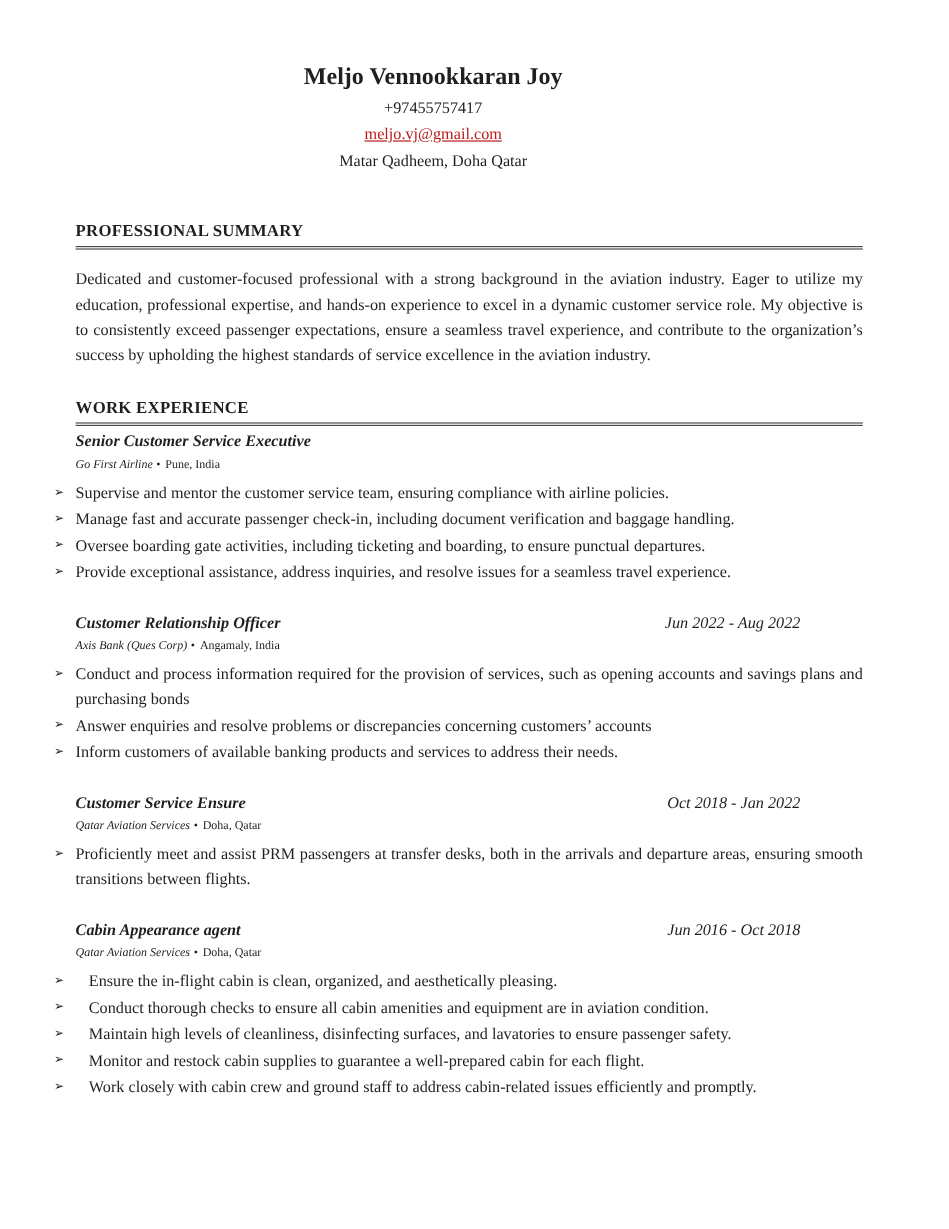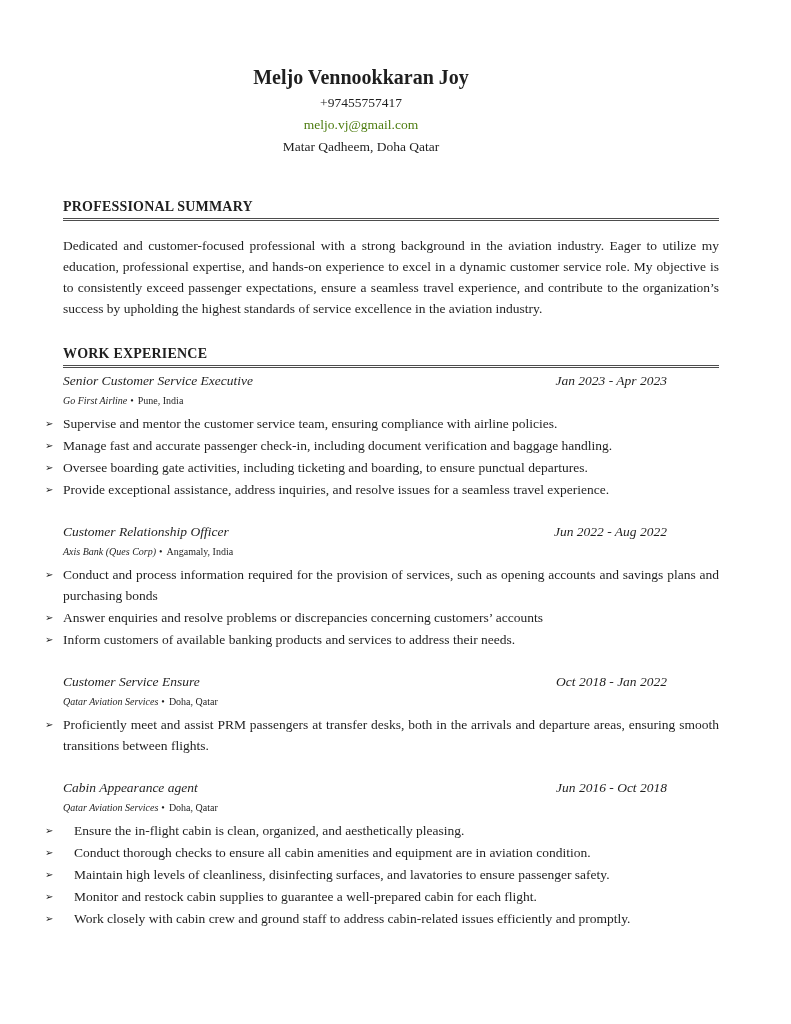--- a/index.html
+++ b/index.html
@@ -6,37 +6,38 @@
   body {
     width: 791px; height: 1024px;
     background: #ffffff;
     font-family: "Liberation Serif", "DejaVu Serif", serif;
     color: #1f1f1f;
     overflow: hidden;
   }
   .page {
     box-sizing: border-box;
     width: 791px; height: 1024px;
-    padding: 65px 72px 0 63px;
+    padding: 52px 72px 0 63px;
   }
   
   .header {
     text-align: center;
     margin-right: 60px;
     margin-bottom: 40px;
   }
   .candidate-name {
     font-size: 20px;
     font-weight: bold;
     margin: 0 0 3px 0;
     line-height: 24px;
   }
   .contact-line { font-size: 13.5px; line-height: 22px; }
   .email-link {
-    color: #4d7c0f;
+    color: #b91c1c;
+    text-decoration: underline;
     cursor: pointer;
   }
   
   .sec-heading {
     font-size: 14px;
     font-weight: bold;
     margin: 0;
     padding-bottom: 2px;
     line-height: 18px;
     letter-spacing: 0.2px;
@@ -51,21 +52,21 @@
   .we-heading { margin-bottom: 3px; }
   
   .job { margin-bottom: 22px; }
   .job-head {
     display: flex;
     justify-content: space-between;
     align-items: baseline;
     font-size: 13.5px;
     line-height: 20px;
   }
-  .job-title { font-weight: normal; font-style: italic; }
+  .job-title { font-weight: bold; font-style: italic; }
   .job-dates { font-style: italic; padding-right: 52px; white-space: nowrap; }
   .job-sub { font-size: 10px; line-height: 20px; }
   .company { font-style: italic; }
   .sep { padding: 0 4px 0 3px; }
   .bullets { margin-top: 2px; }
   .bullet {
     display: flex;
     margin-left: -18px;
     font-size: 13.5px;
     line-height: 21px;
@@ -99,21 +100,20 @@
     <h2 class="sec-heading">PROFESSIONAL SUMMARY</h2>
     <p class="summary-para">Dedicated and customer-focused professional with a strong background in the aviation industry. Eager to utilize my education, professional expertise, and hands-on experience to excel in a dynamic customer service role. My objective is to consistently exceed passenger expectations, ensure a seamless travel experience, and contribute to the organization’s success by upholding the highest standards of service excellence in the aviation industry.</p>
   </div>
 
   <div>
     <h2 class="sec-heading we-heading">WORK EXPERIENCE</h2>
 
     <div class="job">
       <div class="job-head">
         <span class="job-title">Senior Customer Service Executive</span>
-        <span class="job-dates">Jan 2023 - Apr 2023</span>
       </div>
       <div class="job-sub">
         <span class="company">Go First Airline</span><span class="sep">•</span><span class="loc">Pune, India</span>
       </div>
       <div class="bullets">
         <div class="bullet">
           <span class="marker">➢</span>
           <span class="btext">Supervise and mentor the customer service team, ensuring compliance with airline policies.</span>
         </div>
         <div class="bullet">

